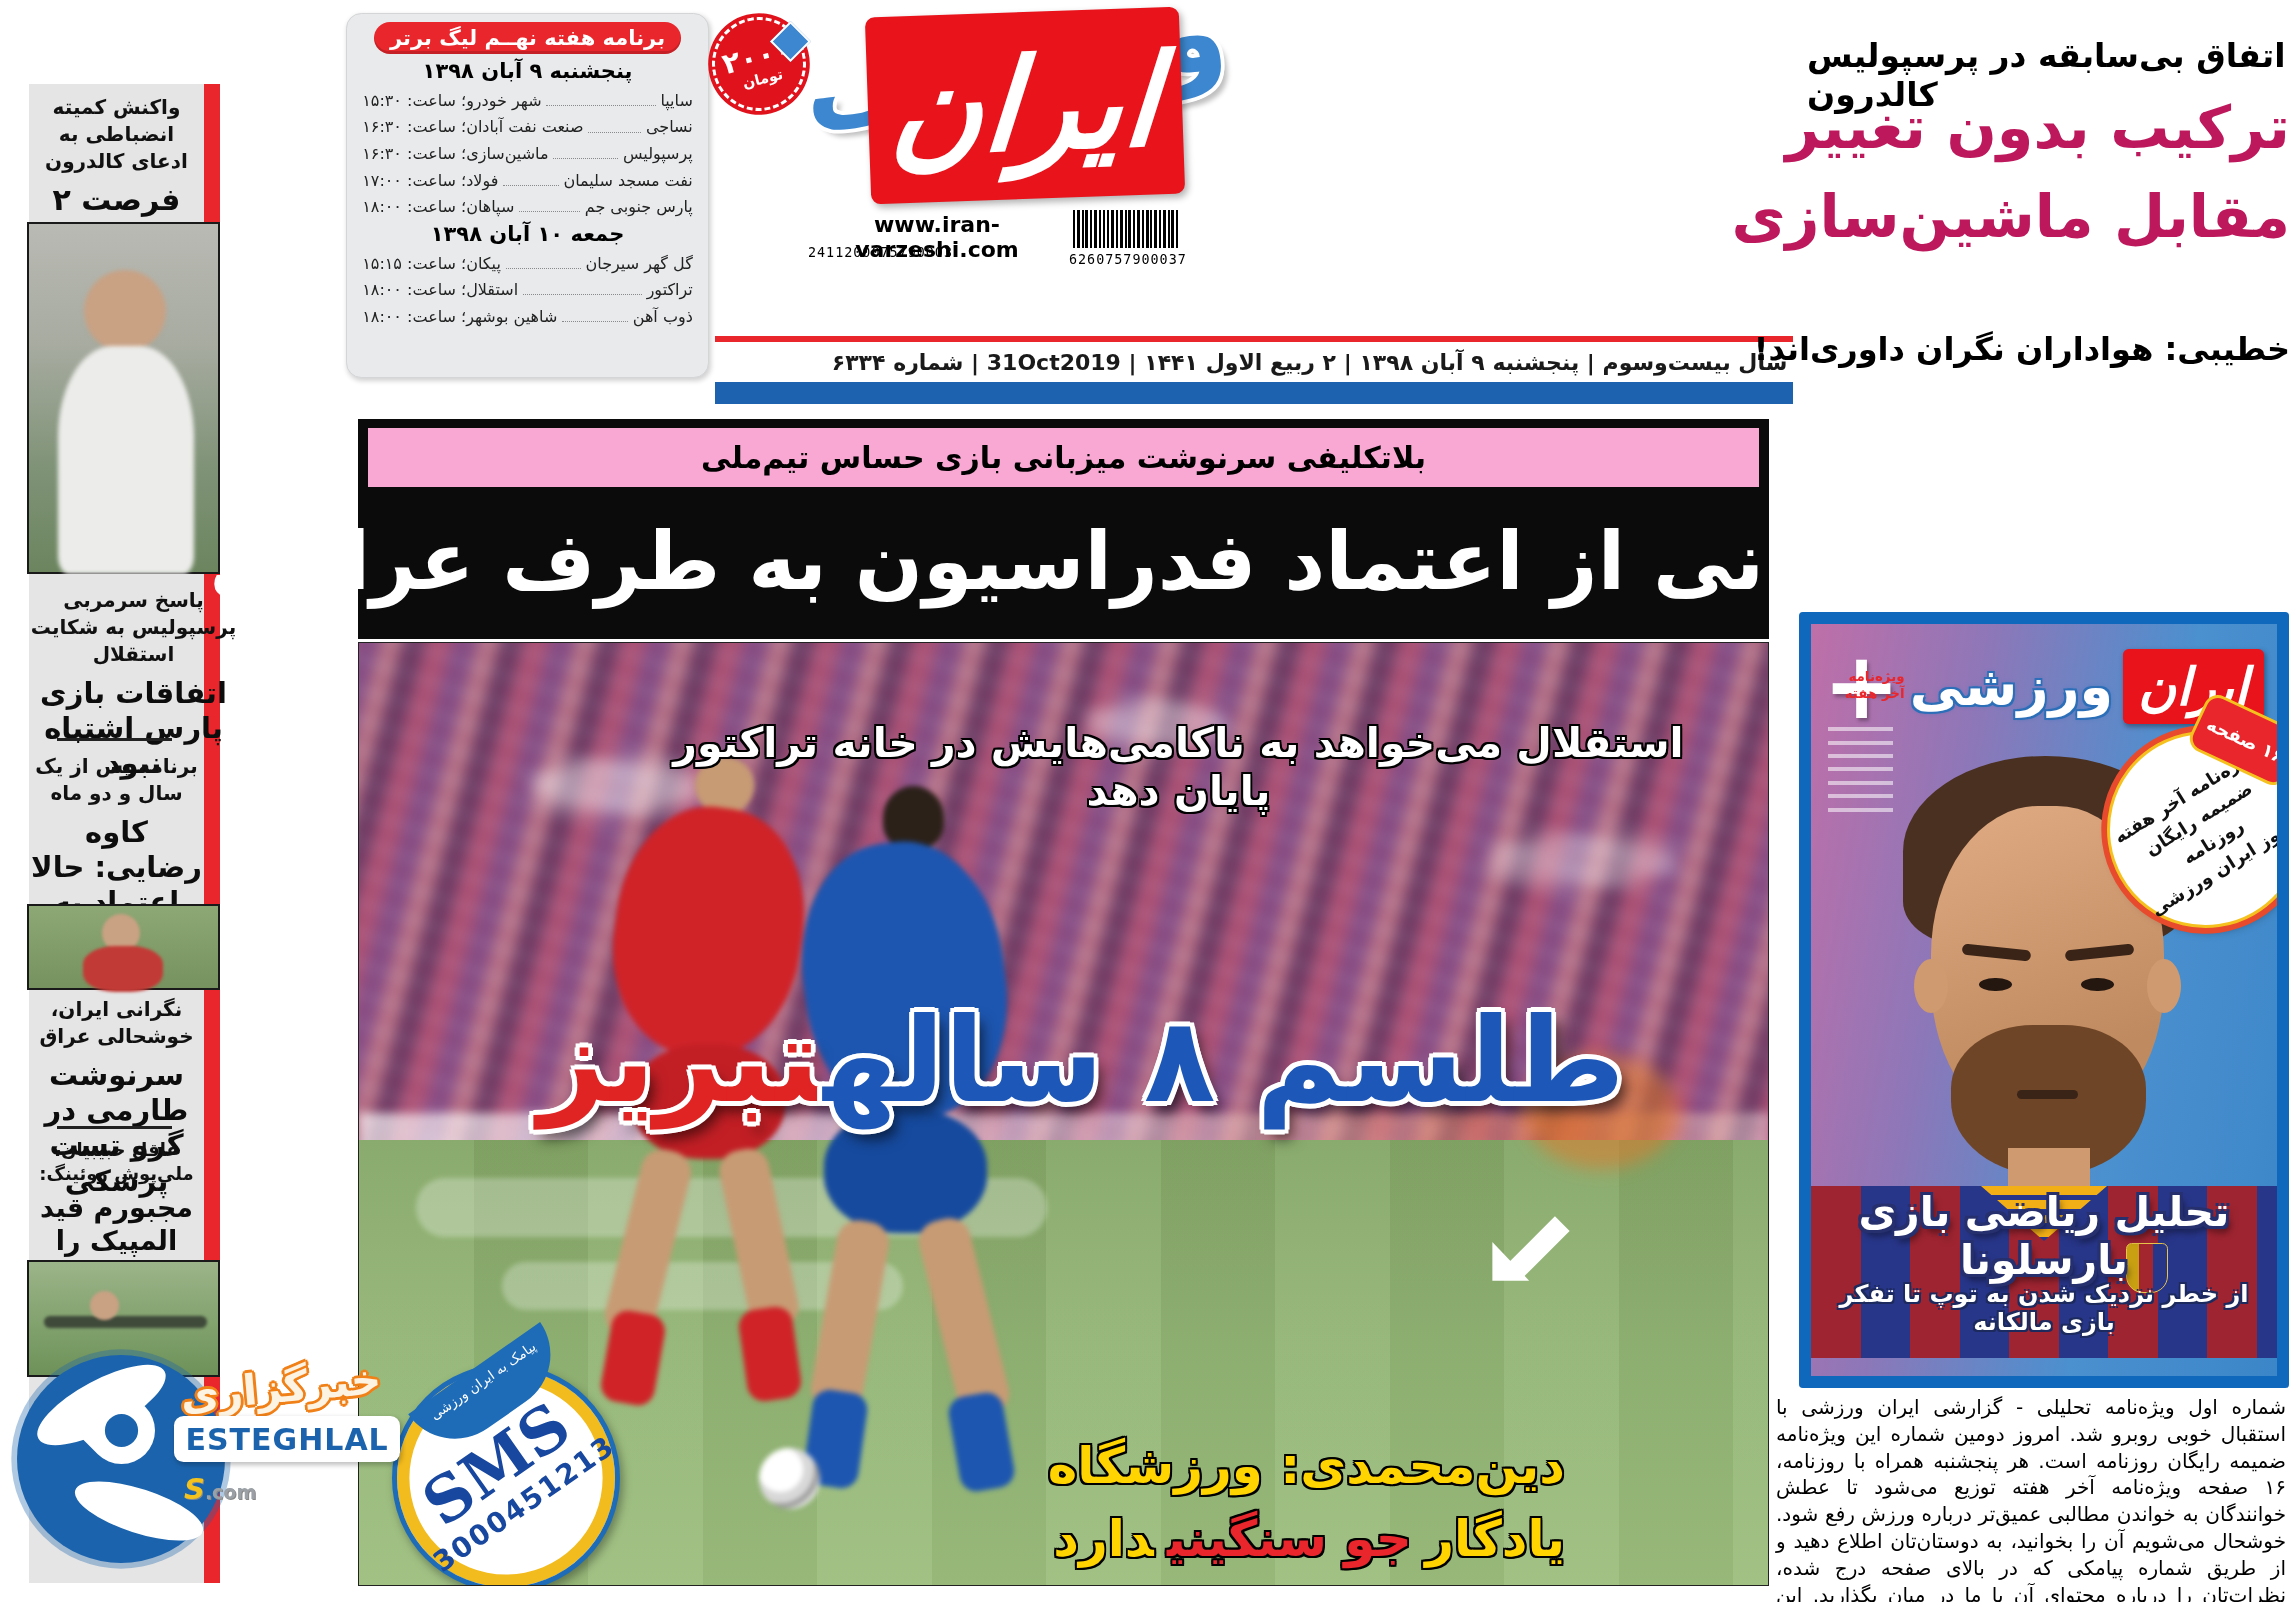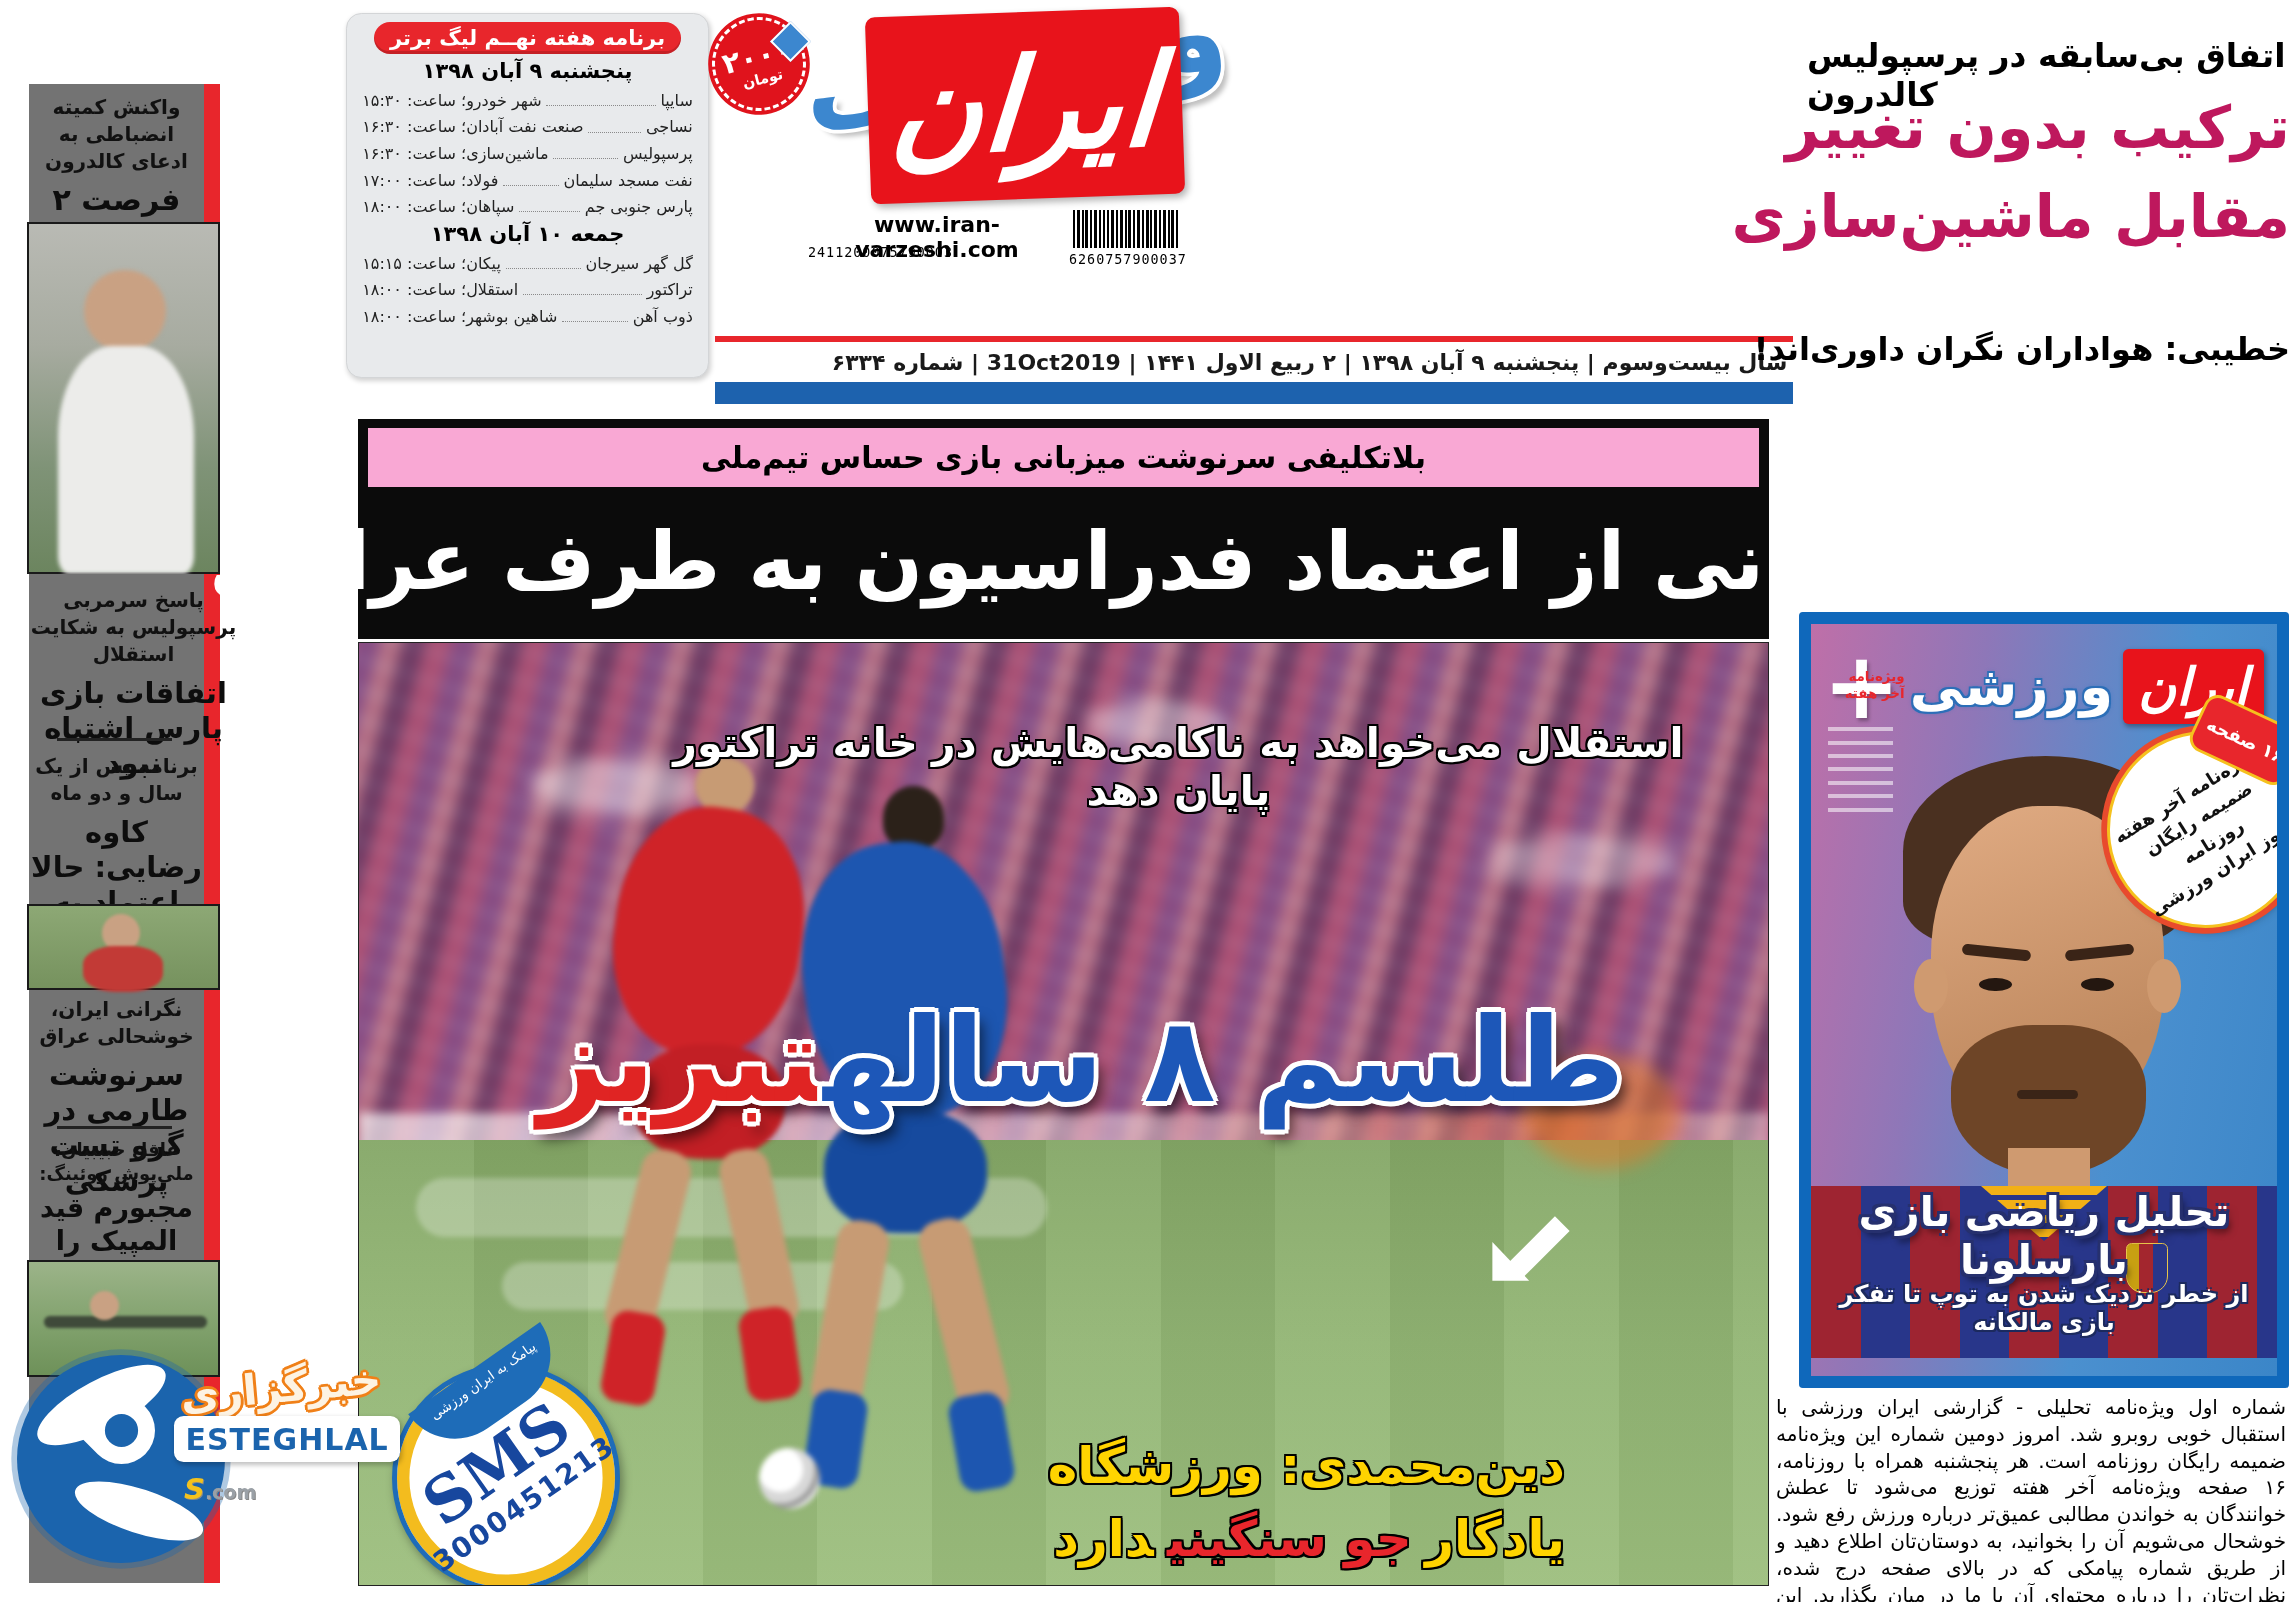--- a/index.html
+++ b/index.html
@@ -4,21 +4,21 @@
 <style>
   html,body{margin:0;padding:0;background:#cfcfcf;}
   #page{position:relative;width:2293px;height:1602px;background:#ffffff;overflow:hidden;
         font-family:"DejaVu Sans",sans-serif;}
   .abs{position:absolute;}
   .rtl{direction:rtl;}
   
   .ob{text-shadow:-1.9px 0 #000,1.9px 0 #000,0 -1.9px #000,0 1.9px #000,-1.9px -1.9px #000,1.9px -1.9px #000,-1.9px 1.9px #000,1.9px 1.9px #000;}
   
   .side-red{left:204px;top:84px;width:16.3px;height:1499px;background:#e8262c;}
-  .ybox{background:#737373;}
+  .ybox{background:#e5e5e5;}
   .kicker{font-weight:bold;color:#111;font-size:20px;line-height:1.35;text-align:center;}
   .shead{font-weight:bold;color:#0d0d0d;font-size:29px;line-height:1.22;text-align:center;letter-spacing:-0.5px;}
   .sdivider{height:2.9px;background:#222;width:115px;left:57px;}
   .photo-frame{border:2.9px solid #1a1a1a;box-sizing:border-box;}
   
   .sched{left:346px;top:13.4px;width:363px;height:365px;background:#e8eaec;border-radius:15.3px;
          border:1px solid #d3d5d7;box-shadow:1.9px 2.9px 5.7px rgba(0,0,0,.18);box-sizing:border-box;padding:5.7px 7.6px;}
   .spill{background:#e8262c;color:#fff;font-weight:bold;font-size:21px;text-align:center;border-radius:17px;
          padding:3.8px 7.6px;margin:1.9px 19px 1.9px;direction:rtl;box-shadow:inset 0 -2.9px 0 rgba(0,0,0,.15);}
   .sday{font-weight:bold;text-align:center;font-size:21px;margin:5.7px 0 0;color:#000;direction:rtl;}

